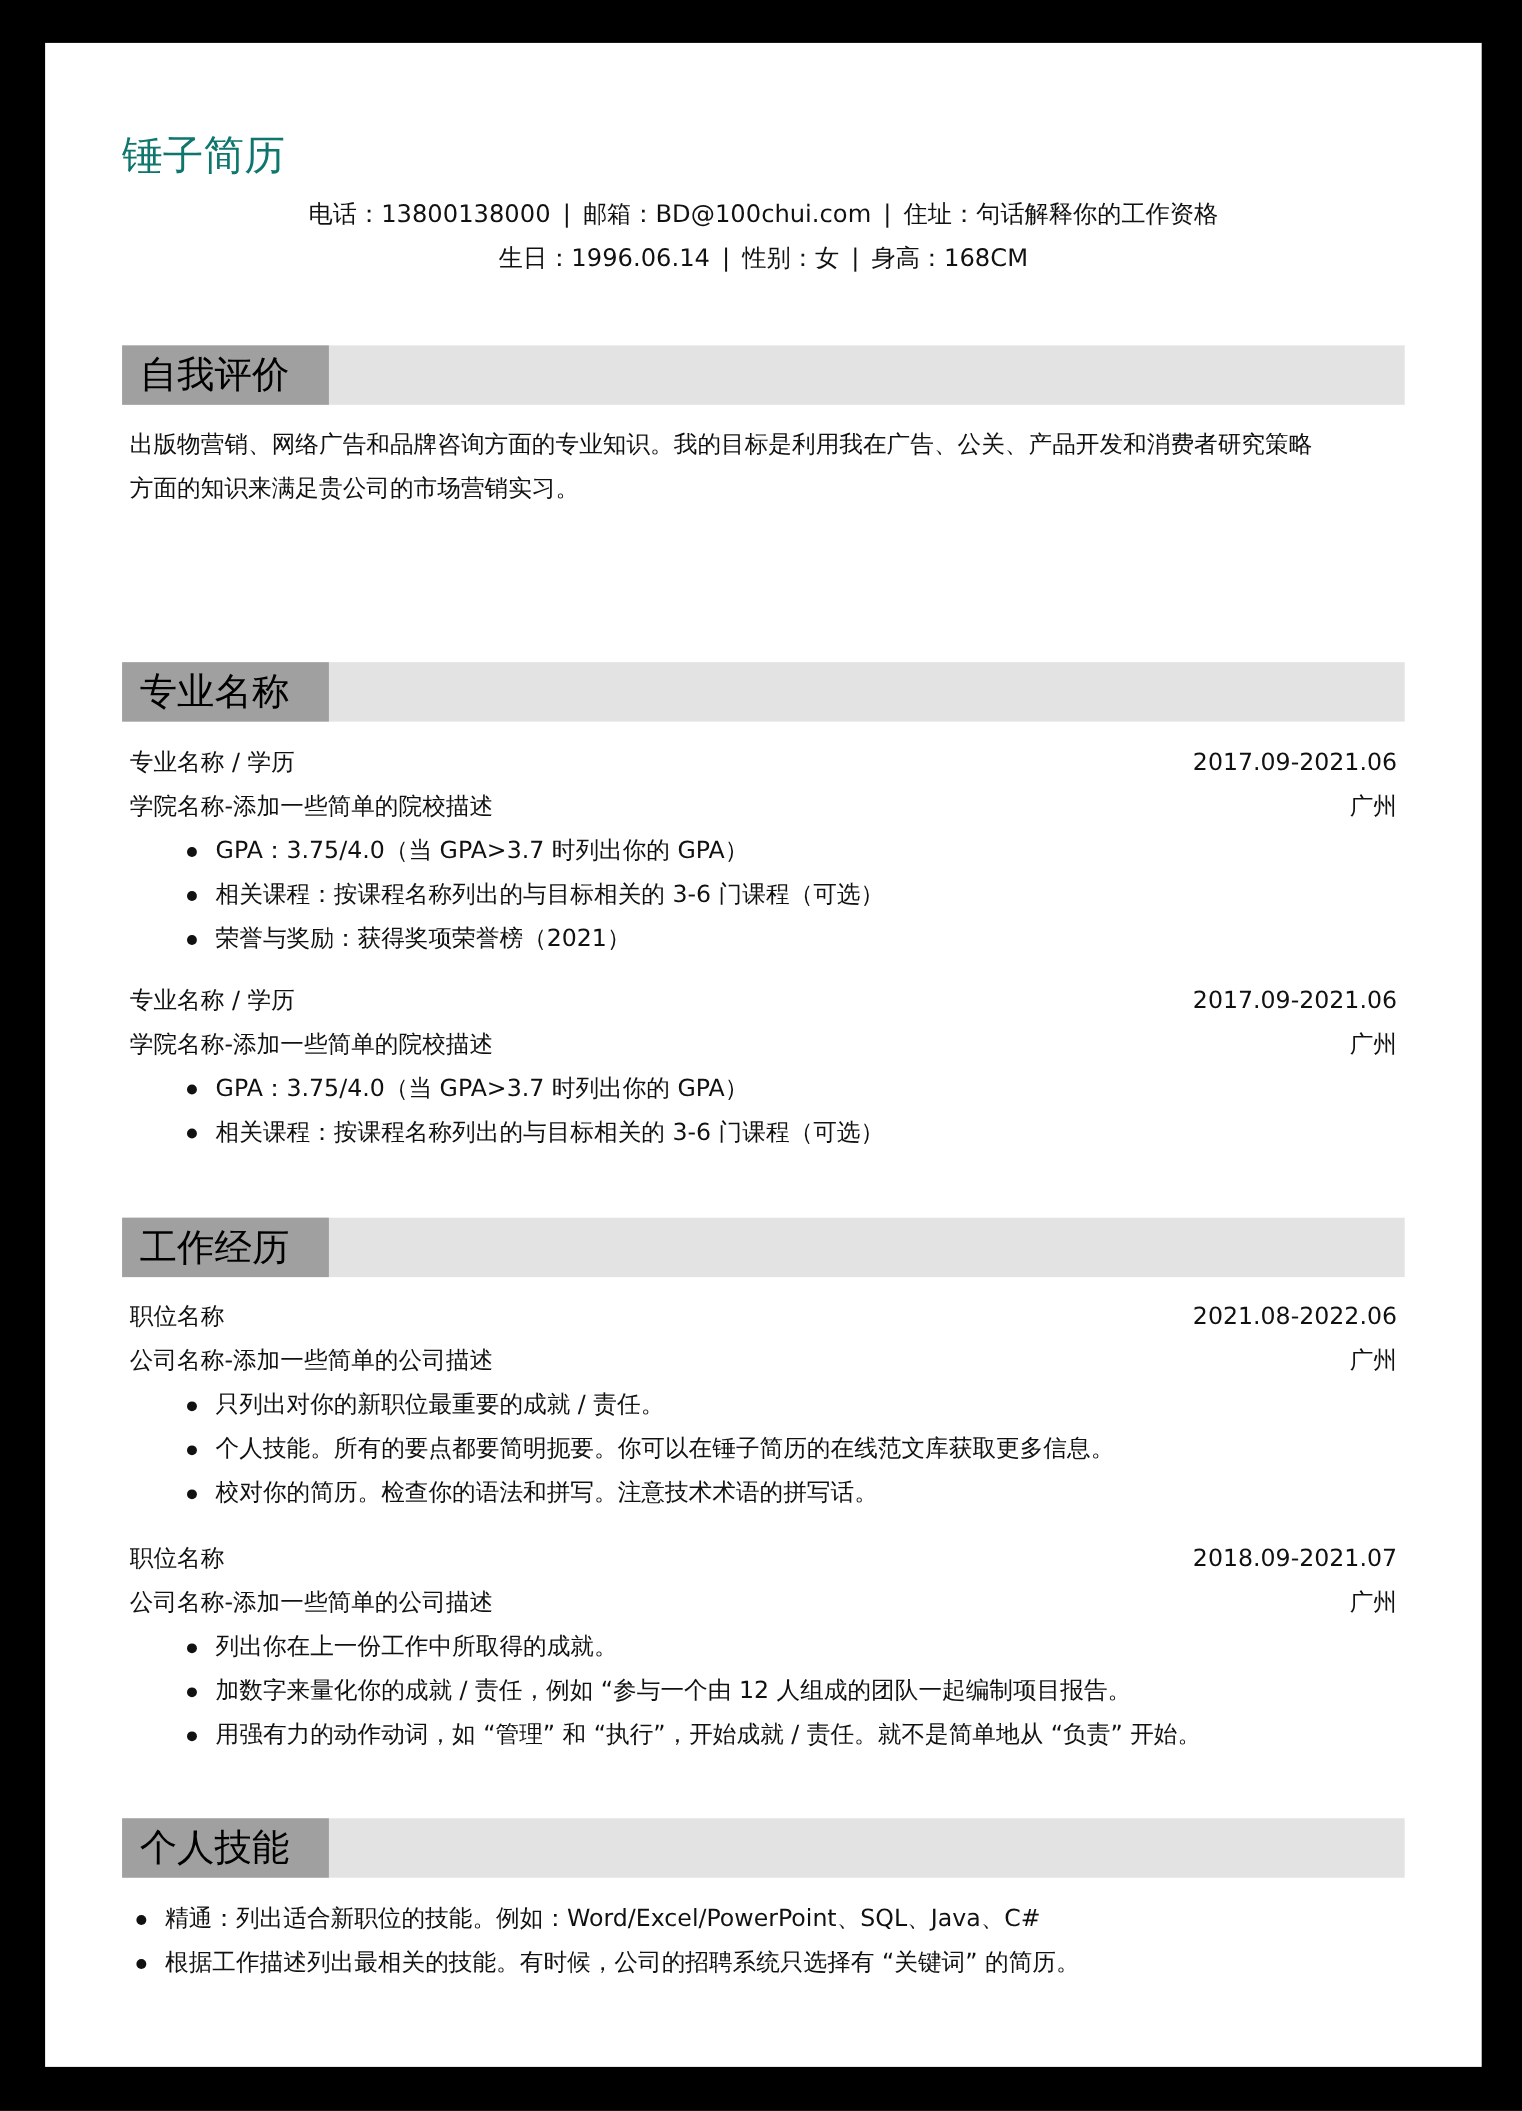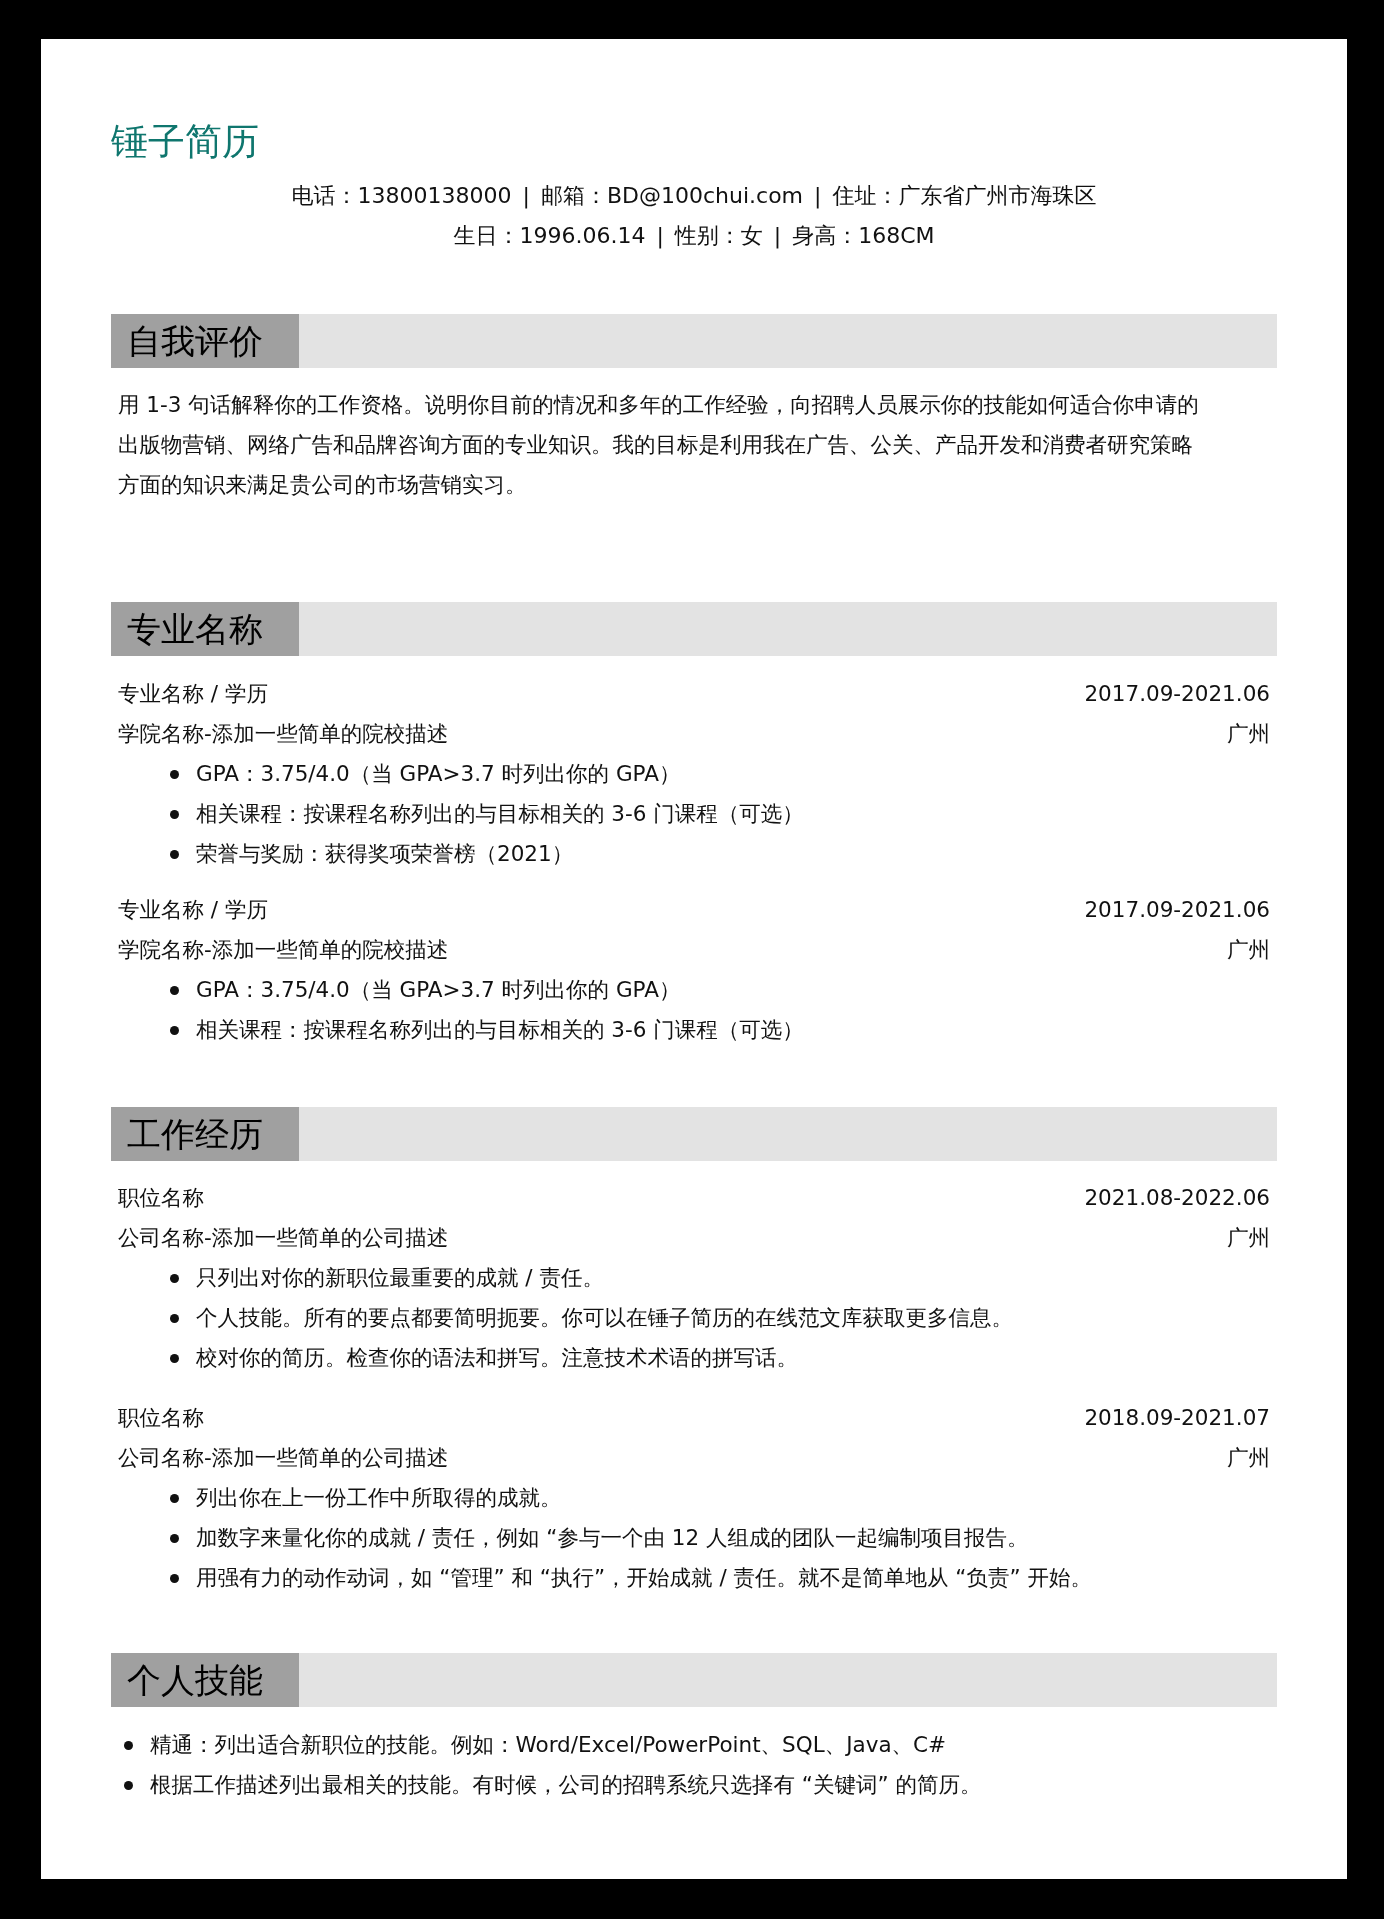--- a/index.html
+++ b/index.html
@@ -60,35 +60,34 @@
 
 <div class="page">
   <div class="content">
 
     <div class="title">锤子简历</div>
     <div class="contact" style="top:141px;">
       <span>电话：13800138000</span>
       <span class="sep">|</span>
       <span>邮箱：BD@100chui.com</span>
       <span class="sep">|</span>
-      <span>住址：广东省广州市海珠区</span>
+      <span>住址：句话解释你的工作资格</span>
     </div>
     <div class="contact" style="top:181px;">
       <span>生日：1996.06.14</span>
       <span class="sep">|</span>
       <span>性别：女</span>
       <span class="sep">|</span>
       <span>身高：168CM</span>
     </div>
 
     <div class="section-header" style="top:275px;">
       <div class="label">自我评价</div>
     </div>
     <div class="para" style="top:346px;">
-      <div>用 1-3 句话解释你的工作资格。说明你目前的情况和多年的工作经验，向招聘人员展示你的技能如何适合你申请的</div>
       <div>出版物营销、网络广告和品牌咨询方面的专业知识。我的目标是利用我在广告、公关、产品开发和消费者研究策略</div>
       <div>方面的知识来满足贵公司的市场营销实习。</div>
     </div>
 
     <div class="section-header" style="top:563px;">
       <div class="label">专业名称</div>
     </div>
 
     <div class="row bold" style="top:635px;">
       <span class="left">专业名称 / 学历</span>

